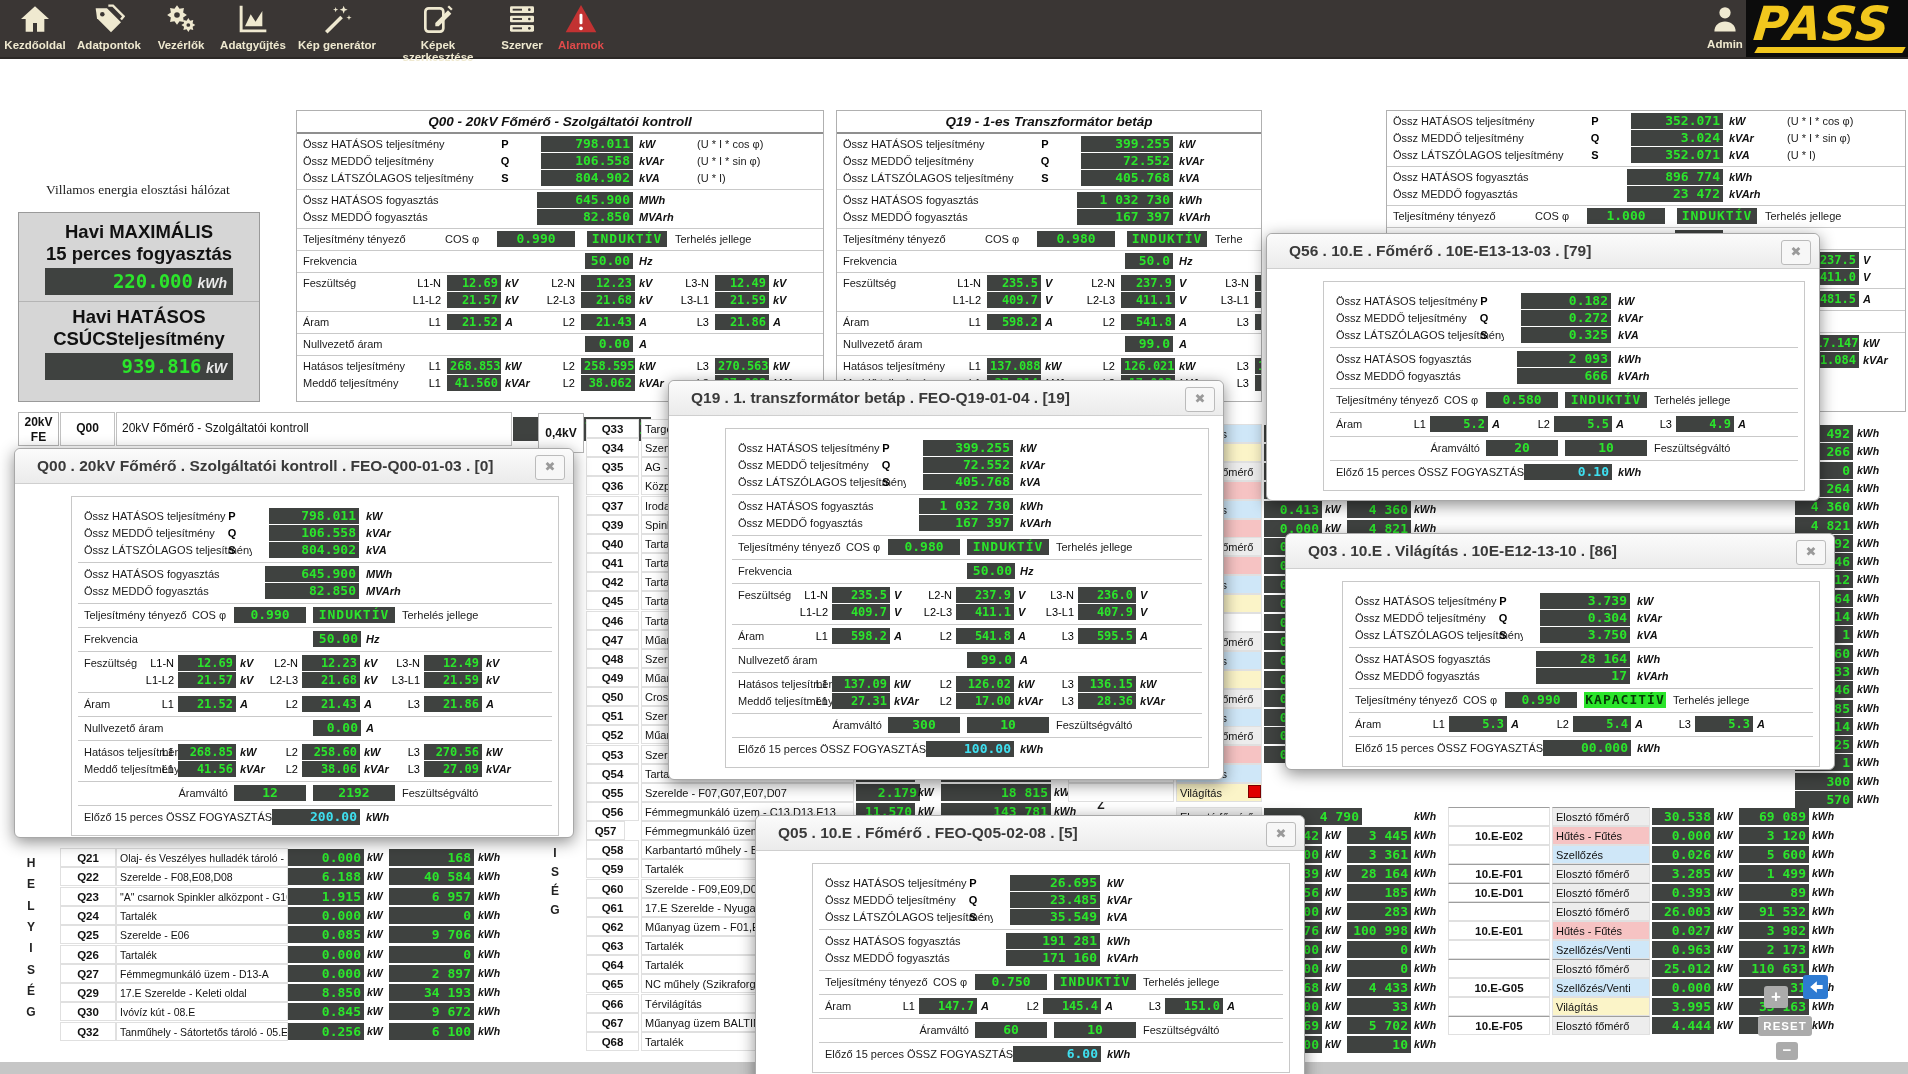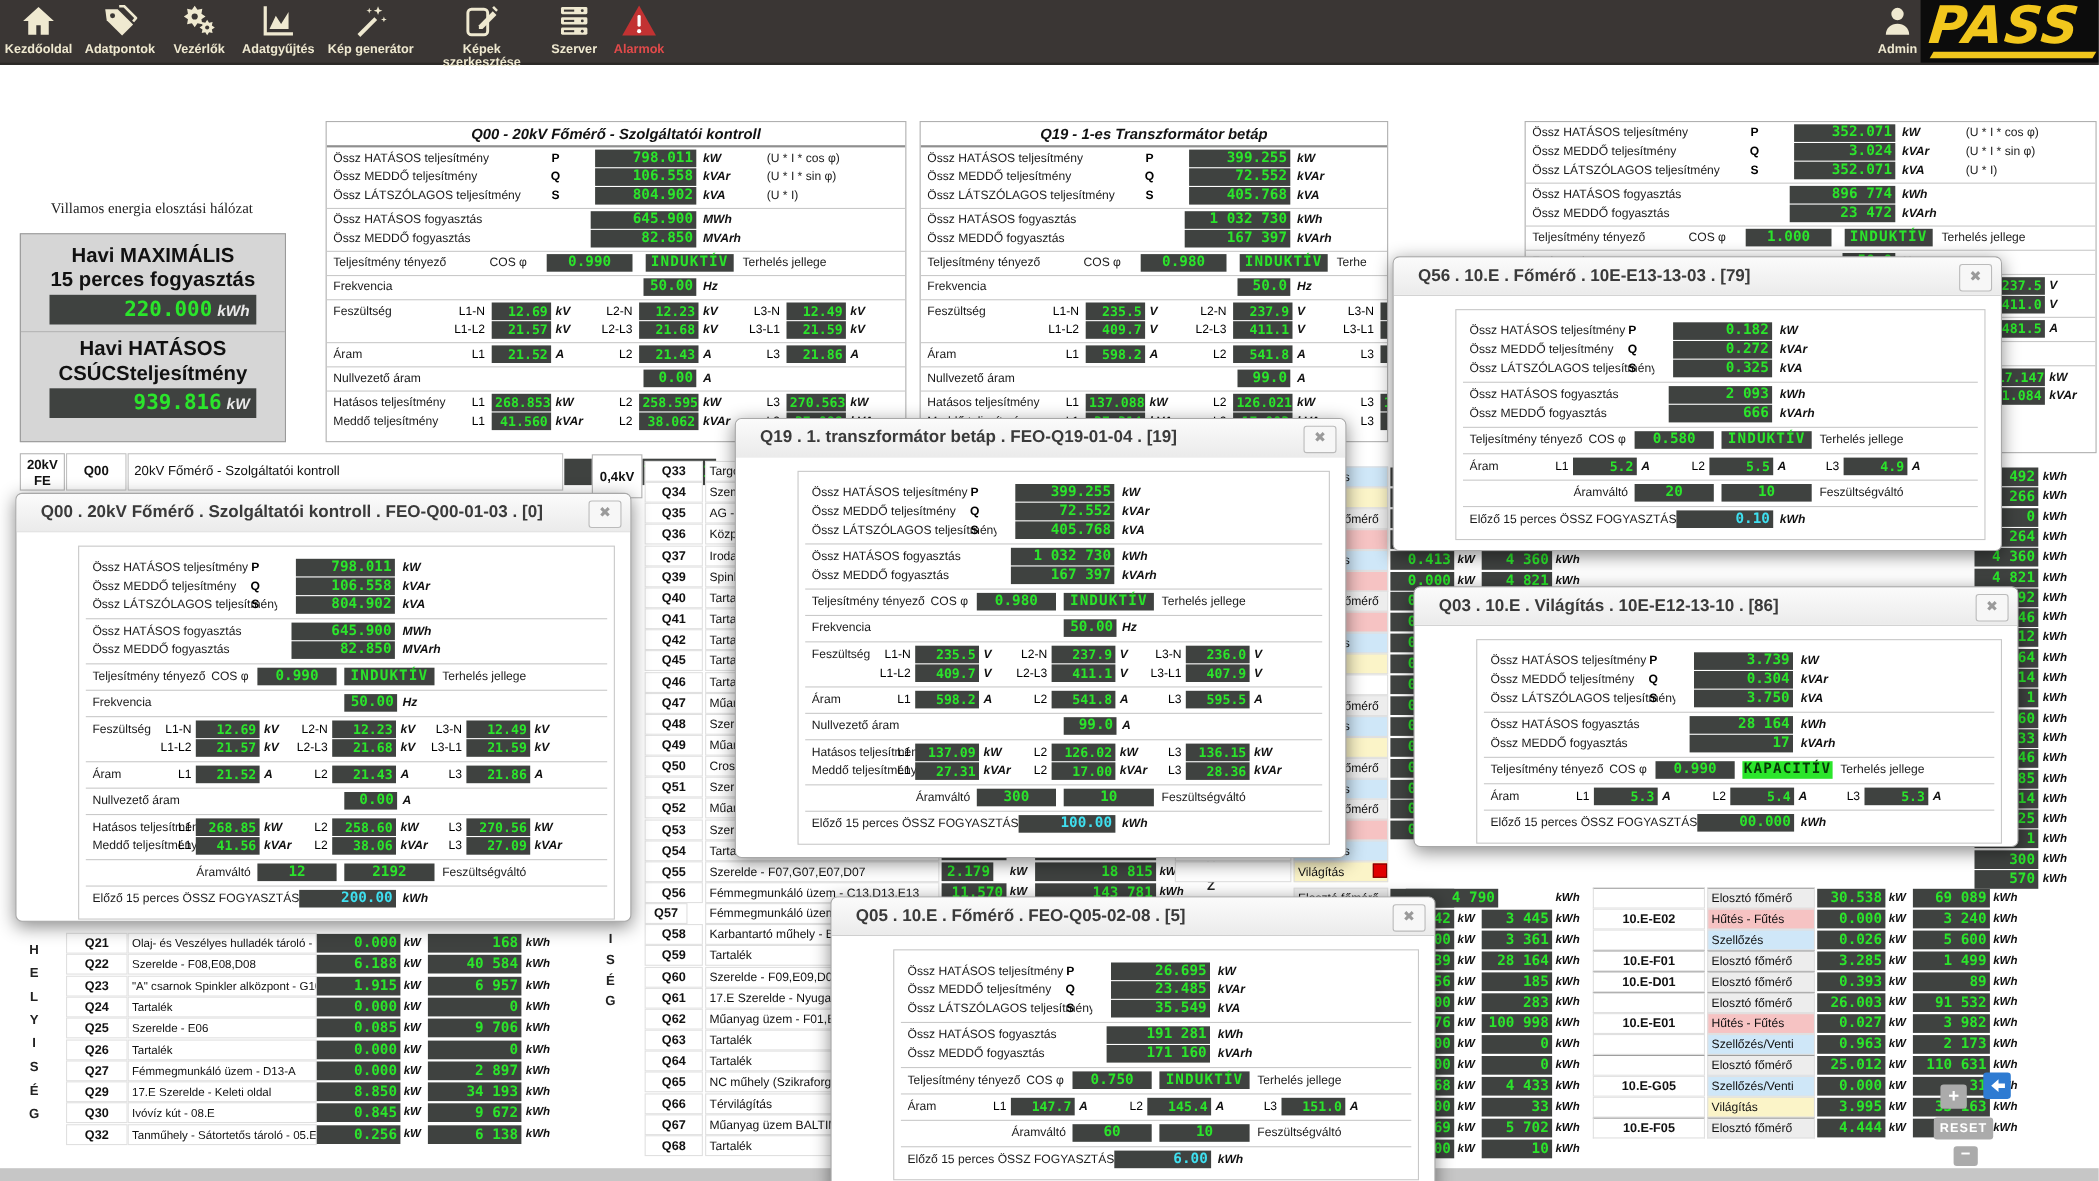--- a/index.html
+++ b/index.html
@@ -667,21 +667,21 @@
       <span class="lcd tlcd" style="left: 288px; width: 76px;">0.845</span>
       <span class="ucell" style="left: 367px; width: 22px;">kW</span>
       <span class="lcd tlcd" style="left: 389px; width: 85px;">9 672</span>
       <span class="ucell" style="left: 478px; width: 28px;">kWh</span>
     </div>
     <div class="trow" style="top: 1021.7px; left: 0px;">
       <span class="cell cid" style="left: 60px; width: 56px;">Q32</span>
       <span class="cell" style="left: 116px; width: 172px; font-size: 10.5px;">Tanműhely - Sátortetős tároló - 05.E-07.E</span>
       <span class="lcd tlcd" style="left: 288px; width: 76px;">0.256</span>
       <span class="ucell" style="left: 367px; width: 22px;">kW</span>
-      <span class="lcd tlcd" style="left: 389px; width: 85px;">6 138</span>
+      <span class="lcd tlcd" style="left: 389px; width: 85px;">6 100</span>
       <span class="ucell" style="left: 478px; width: 28px;">kWh</span>
     </div>
     <div class="trow" style="top: 419px; left: 0px;">
       <span class="cell cid" style="left: 586px; width: 53px;">Q33</span>
       <span class="cell" style="left: 641px; width: 213px;">Targonca töltő</span>
       <span class="lcd tlcd" style="left: 856px; width: 59px;">0.000</span>
       <span class="ucell" style="left: 918px; width: 22px;">kW</span>
       <span class="lcd tlcd" style="left: 941px; width: 110px;">0</span>
       <span class="ucell" style="left: 1054px; width: 28px;">kWh</span>
     </div>
@@ -825,21 +825,21 @@
       <span class="cell cid" style="left: 586px; width: 53px;">Q54</span>
       <span class="cell" style="left: 641px; width: 213px;">Tartalék</span>
       <span class="lcd tlcd" style="left: 856px; width: 59px;">0.000</span>
       <span class="ucell" style="left: 918px; width: 22px;">kW</span>
       <span class="lcd tlcd" style="left: 941px; width: 110px;">0</span>
       <span class="ucell" style="left: 1054px; width: 28px;">kWh</span>
     </div>
     <div class="trow" style="top: 782.85px; left: 0px;">
       <span class="cell cid" style="left: 586px; width: 53px;">Q55</span>
       <span class="cell" style="left: 641px; width: 213px;">Szerelde - F07,G07,E07,D07</span>
-      <span class="lcd tlcd" style="left: 856px; width: 47px;">2.179</span>
+      <span class="lcd tlcd" style="left: 856px; width: 64px;">2.179</span>
       <span class="ucell" style="left: 918px; width: 22px;">kW</span>
       <span class="lcd tlcd" style="left: 941px; width: 110px;">18 815</span>
       <span class="ucell" style="left: 1054px; width: 28px;">kWh</span>
     </div>
     <div class="trow" style="top: 802px; left: 0px;">
       <span class="cell cid" style="left: 586px; width: 53px;">Q56</span>
       <span class="cell" style="left: 641px; width: 213px;">Fémmegmunkáló üzem - C13,D13,E13</span>
       <span class="lcd tlcd" style="left: 856px; width: 59px;">11.570</span>
       <span class="ucell" style="left: 918px; width: 22px;">kW</span>
       <span class="lcd tlcd" style="left: 941px; width: 110px;">143 781</span>
@@ -1275,21 +1275,21 @@
       <span class="lcd tlcd" style="left: 1652px; width: 62px;">30.538</span>
       <span class="ucell" style="left: 1717px; width: 20px;">kW</span>
       <span class="lcd tlcd" style="left: 1739px; width: 70px;">69 089</span>
       <span class="ucell" style="left: 1812px; width: 28px;">kWh</span>
     </div>
     <div class="trow" style="top: 826px; left: 0px;">
       <span class="cell cid" style="left: 1448px; width: 102px;">10.E-E02</span>
       <span class="cell cp" style="left: 1552px; width: 98px;">Hűtés - Fűtés</span>
       <span class="lcd tlcd" style="left: 1652px; width: 62px;">0.000</span>
       <span class="ucell" style="left: 1717px; width: 20px;">kW</span>
-      <span class="lcd tlcd" style="left: 1739px; width: 70px;">3 240</span>
+      <span class="lcd tlcd" style="left: 1739px; width: 70px;">3 120</span>
       <span class="ucell" style="left: 1812px; width: 28px;">kWh</span>
     </div>
     <div class="trow" style="top: 845px; left: 0px;">
       <span class="cell cid" style="left: 1448px; width: 102px;"></span>
       <span class="cell cb" style="left: 1552px; width: 98px;">Szellőzés</span>
       <span class="lcd tlcd" style="left: 1652px; width: 62px;">0.026</span>
       <span class="ucell" style="left: 1717px; width: 20px;">kW</span>
       <span class="lcd tlcd" style="left: 1739px; width: 70px;">5 600</span>
       <span class="ucell" style="left: 1812px; width: 28px;">kWh</span>
     </div>

